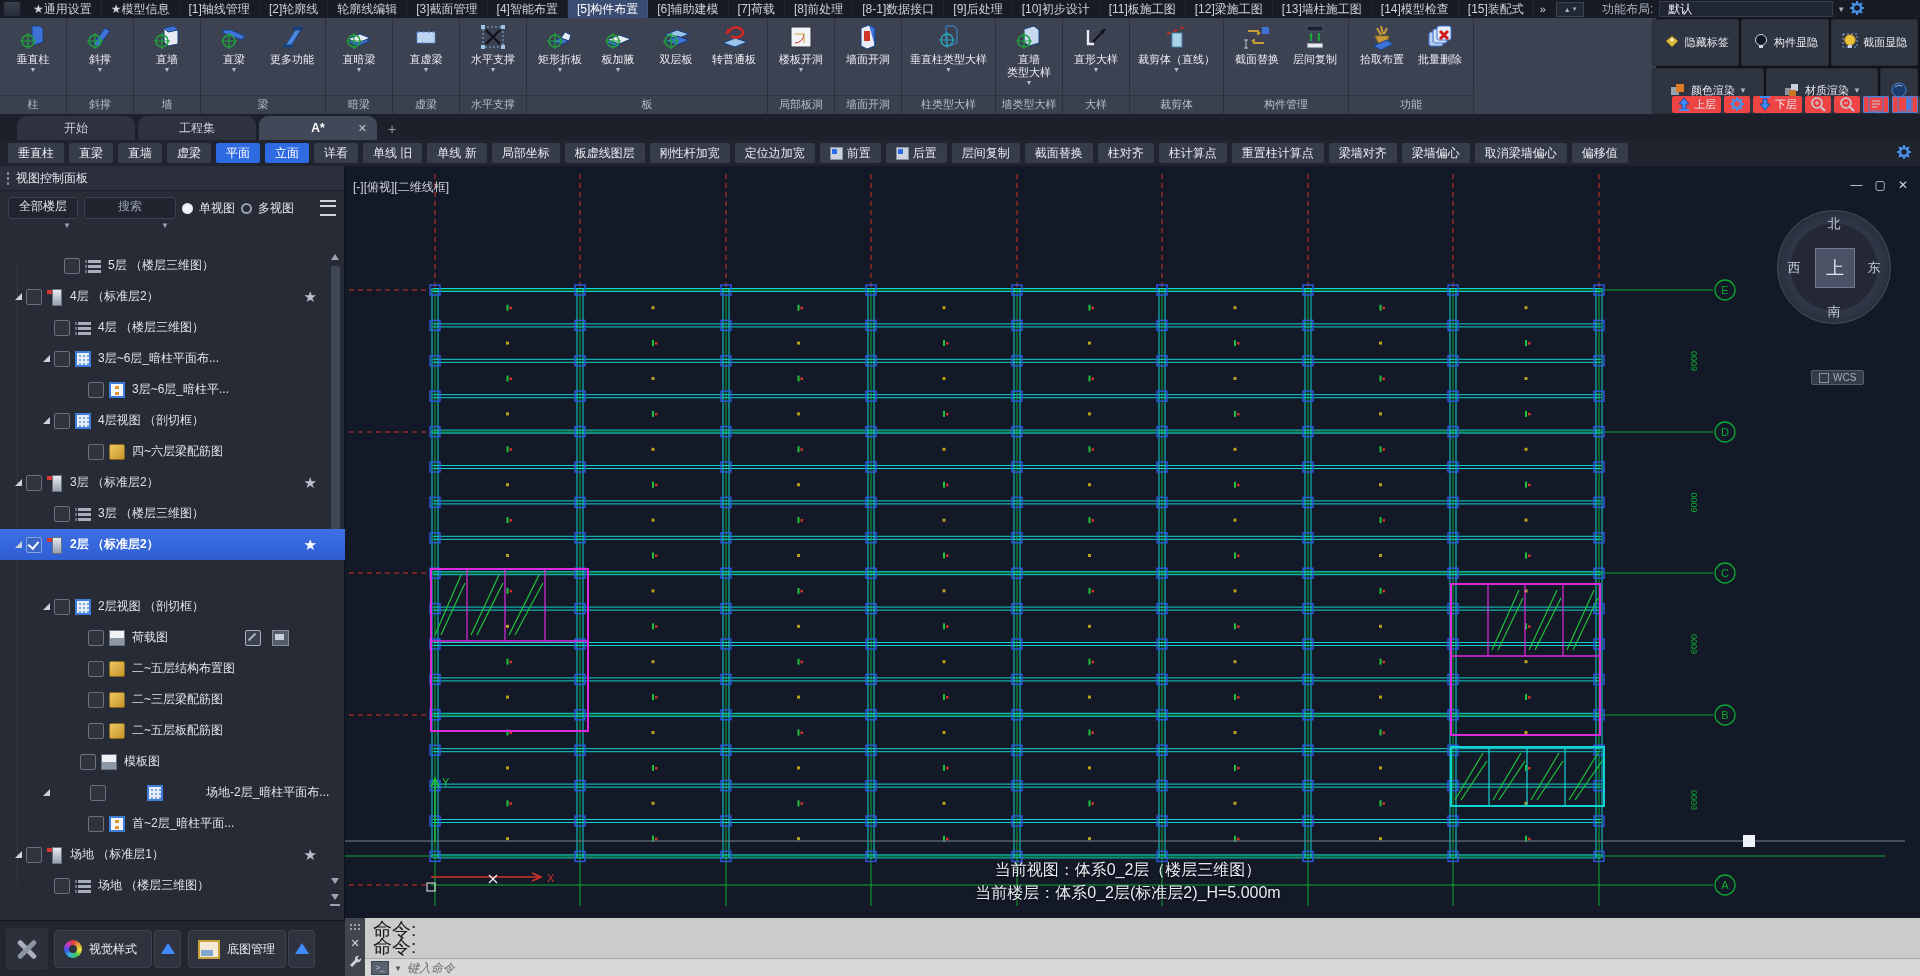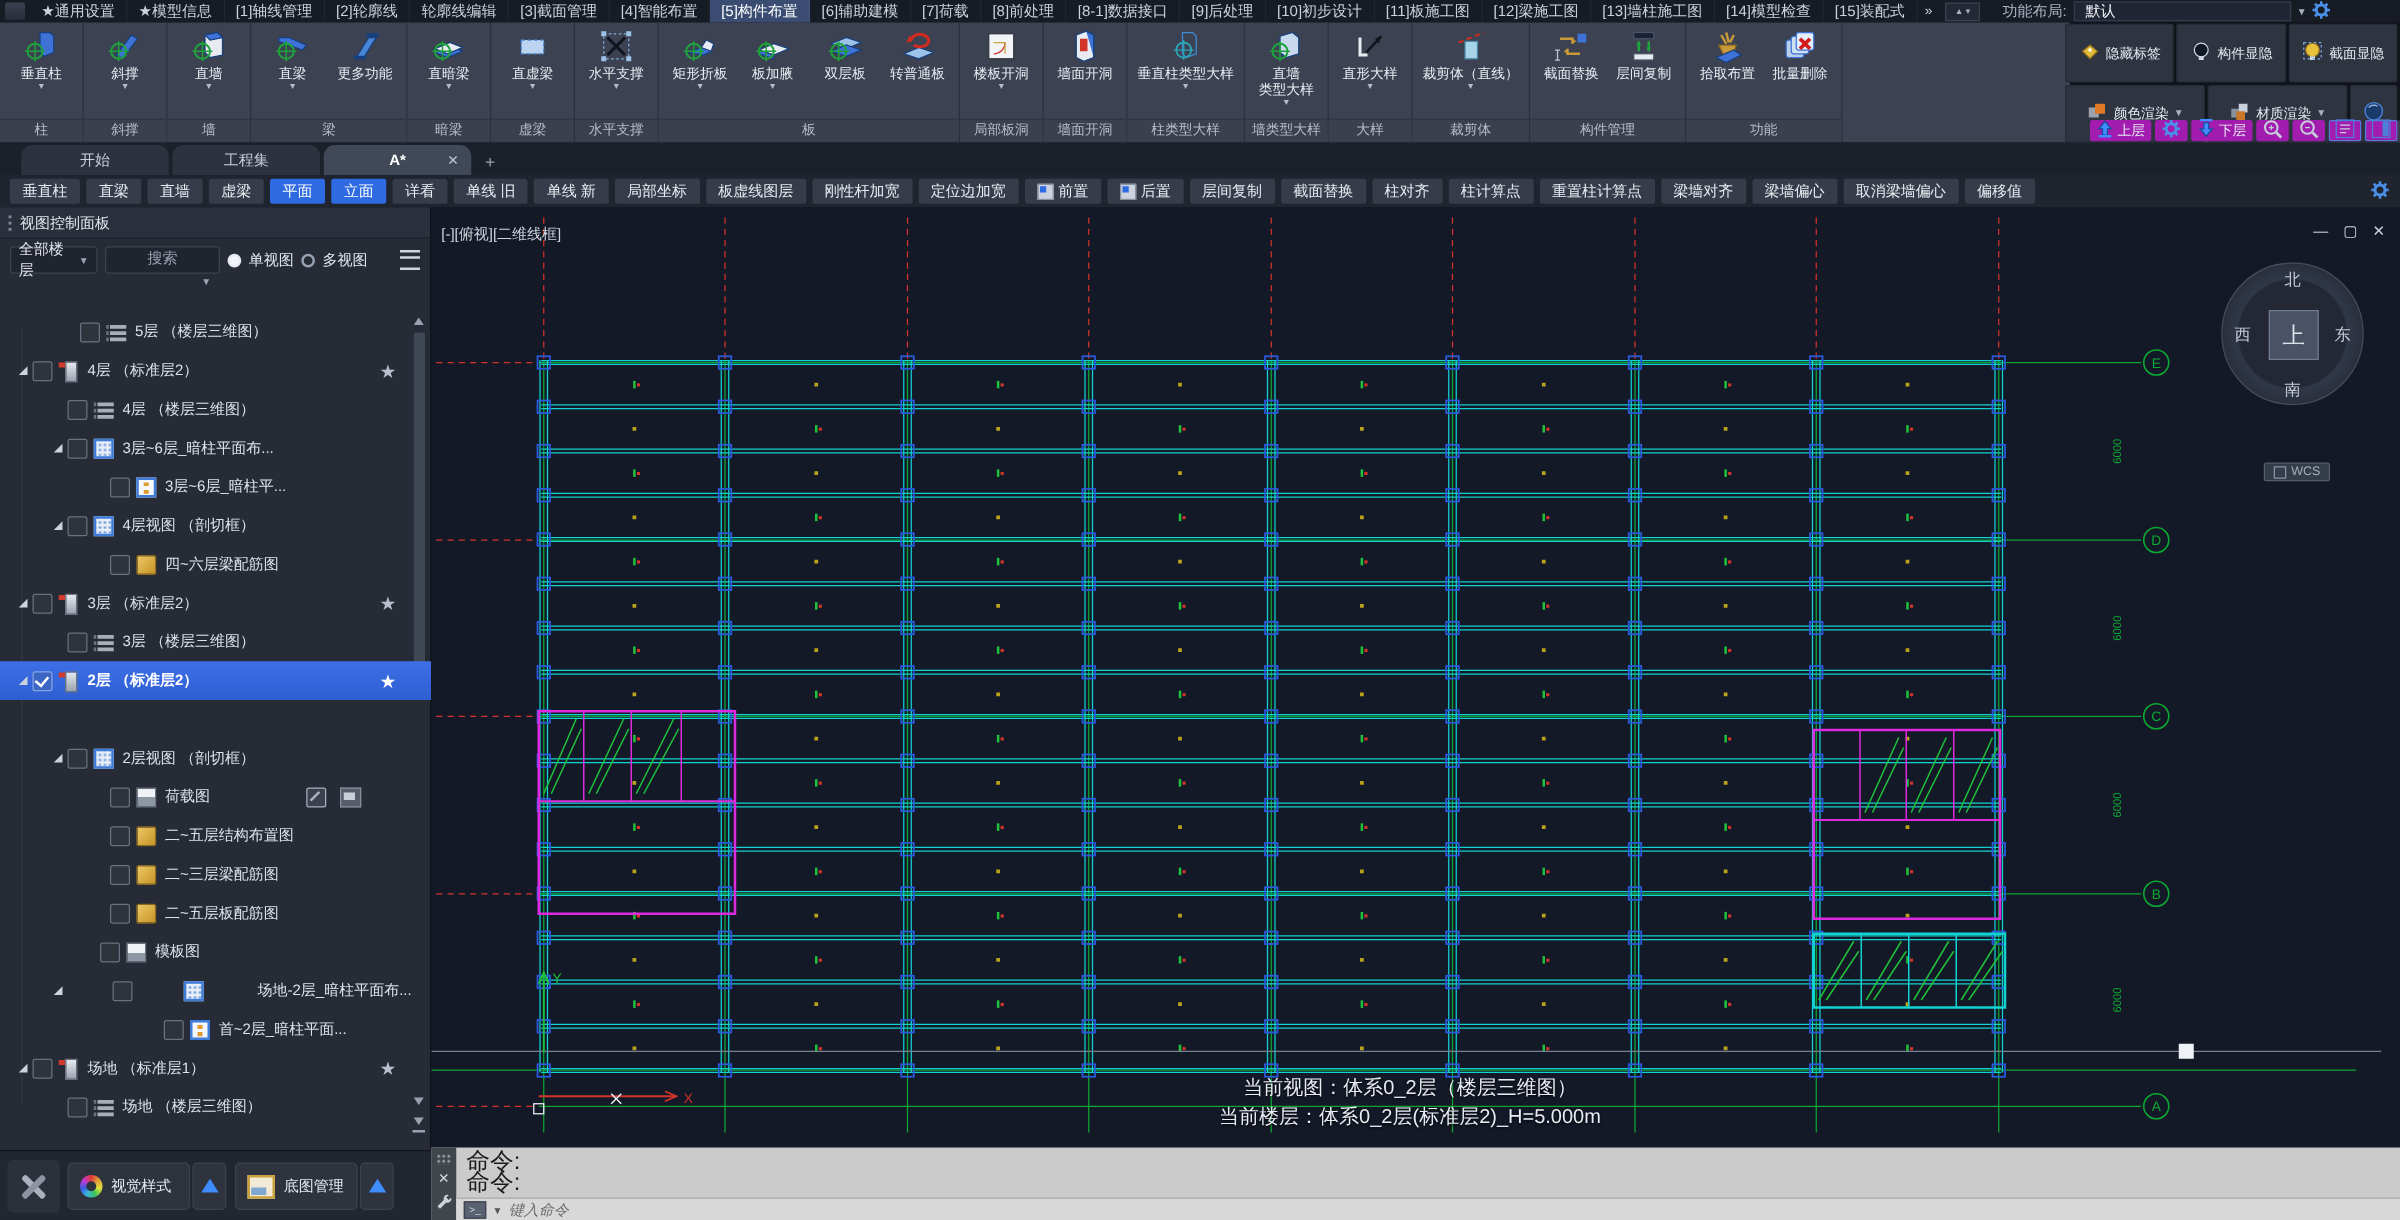--- a/index.html
+++ b/index.html
@@ -26,21 +26,21 @@
   .rlab{font-size:11px;color:#e9ecf2;line-height:13px;text-align:center;white-space:nowrap;}
   .rdrop{height:9px;line-height:8px;font-size:7px;color:#b4bcc9;}
   .rgname{height:18px;line-height:17px;font-size:11px;color:#b7bec9;text-align:center;background:#3a404e;border-top:1px solid #2f3542;white-space:nowrap;padding:0 4px;}
   .gstrip{position:absolute;left:1656px;top:96px;width:264px;height:18px;background:#3a404e;border-top:1px solid #2f3542;}
   
   .rright{position:absolute;right:2px;top:19px;width:266px;height:95px;display:flex;flex-direction:column;gap:2px;}
   .rrow{display:flex;gap:2px;flex:1;}
   .rrbtn{flex:1;background:#2e3440;border:1px solid #262b35;border-radius:2px;display:flex;align-items:center;justify-content:center;gap:4px;font-size:11px;color:#e6eaf1;white-space:nowrap;padding:0 3px;}
   .rrbtn.sq{flex:none;width:30px;}
   .rrow3{position:absolute;right:2px;top:95px;height:19px;display:flex;gap:3px;align-items:center;}
-  .r3btn{height:17px;background:#a21caf;border-radius:2px;display:flex;align-items:center;gap:3px;font-size:11px;color:#e6eaf1;padding:0 5px;}
+  .r3btn{height:17px;background:#ef4444;border-radius:2px;display:flex;align-items:center;gap:3px;font-size:11px;color:#e6eaf1;padding:0 5px;}
   .r3btn.on{box-shadow:inset 0 0 0 1px #4d7fd8;}
   
   .tabrow{position:absolute;left:0;top:114px;width:1920px;height:26px;background:#1c202a;display:flex;align-items:flex-end;padding-left:17px;box-sizing:border-box;}
   .dtab{width:118px;height:24px;margin-right:3px;background:#2d323e;border-radius:9px 9px 0 0;display:flex;align-items:center;justify-content:center;font-size:12px;color:#c9ced9;position:relative;}
   .dtab.active{background:#414857;color:#fff;font-weight:bold;}
   .dtab .tclose{position:absolute;right:10px;font-size:11px;color:#bfc5d1;font-weight:normal;}
   .tplus{width:24px;height:22px;display:flex;align-items:center;justify-content:center;color:#98a0ae;font-size:14px;}
   
   .toolbar2{position:absolute;left:0;top:140px;width:1920px;height:26px;background:#20242f;display:flex;align-items:center;gap:5px;padding-left:8px;box-sizing:border-box;}
   .t2btn{height:20px;background:#363c49;border-radius:2px;color:#e8ebf1;font-size:12px;display:flex;align-items:center;padding:0 10px;white-space:nowrap;gap:4px;}
@@ -706,21 +706,21 @@
         <path d="M8 1v3M8 12v3M1 8h3M12 8h3M3 3l2 2M13 3l-2 2M3 13l2-2M13 13l-2-2" stroke="#4a90e8" stroke-width="2"></path>
       </svg></div>
   </div>
 
 <div class="lpanel">
   <div class="phead">
     <div class="dots"></div>
     <span>视图控制面板</span>
   </div>
   <div class="pctrl">
-    <div class="combo" style="width:70px;">
+    <div class="combo" style="width:70px;flex-direction:column;">
       <span>全部楼层</span>
         <span class="arr">▼</span>
     </div>
     <div class="combo" style="width:92px;color:#97a0af;flex-direction:column;">
       <span>搜索</span>
         <span class="arr">▼</span>
     </div>
     <span class="radio sel"></span>
     <span class="rlabel2">单视图</span>
     <span class="radio"></span>
@@ -850,21 +850,21 @@
         <span>模板图</span>
       </div>
       <div class="trow" style="top: 553px; padding-left: 38px; gap: 36px;">
         <span class="expslot">
           <span class="exp"></span>
         </span>
         <span class="cb"></span>
         <span class="ti plan"></span>
         <span>场地-2层_暗柱平面布...</span>
       </div>
-      <div class="trow" style="top: 584px; padding-left: 115px;">
+      <div class="trow" style="top: 584px; padding-left: 72px;">
         <span class="expslot"></span>
         <span class="cb"></span>
         <span class="ti subplan"></span>
         <span>首~2层_暗柱平面...</span>
       </div>
       <div class="trow" style="top: 615px; padding-left: 10px;">
         <span class="expslot">
           <span class="exp"></span>
         </span>
         <span class="cb"></span>

